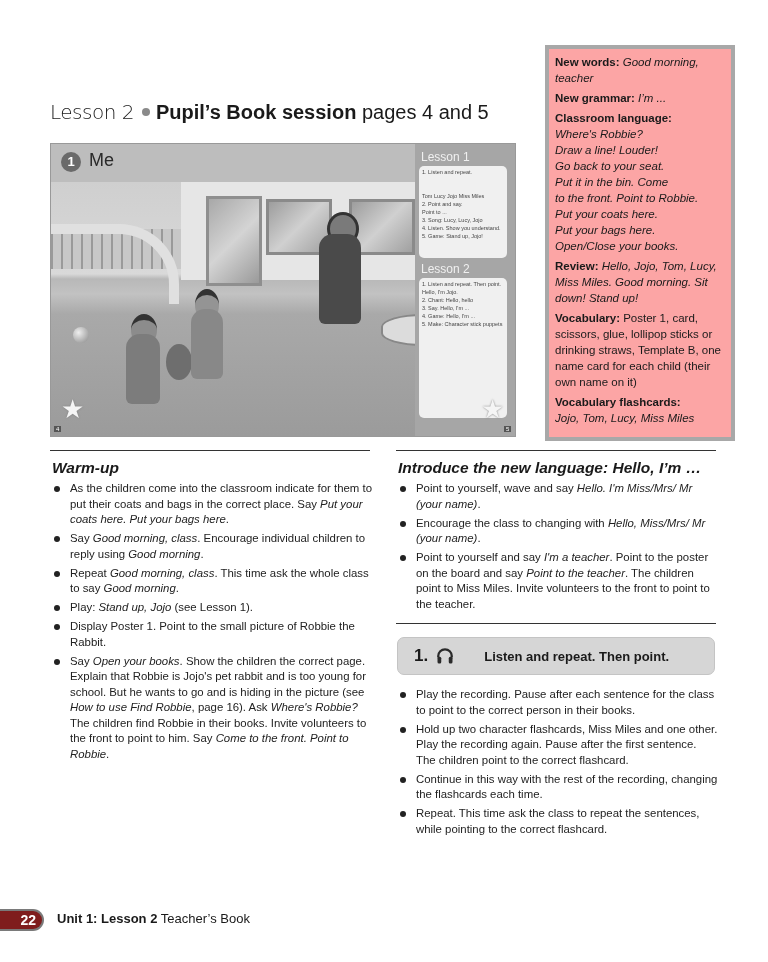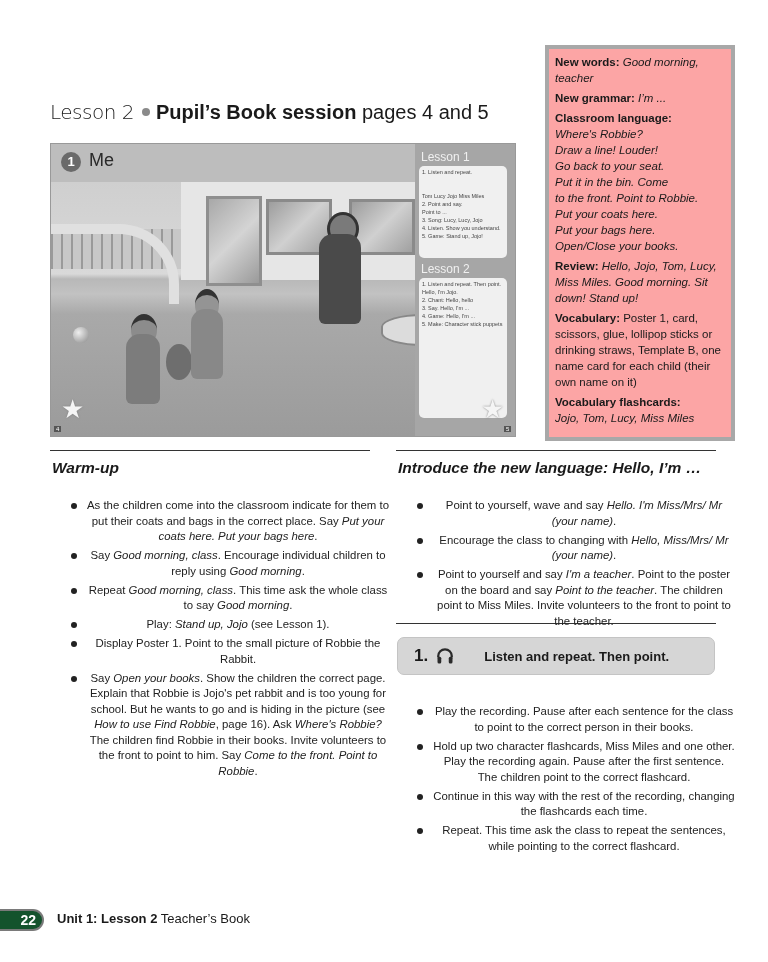--- a/index.html
+++ b/index.html
@@ -63,40 +63,40 @@
 
   
   .col-heading { font-weight: bold; font-style: italic; font-size: 15.5px; color: #1a1a1a; white-space: nowrap; }
   #warmup-heading { left: 52px; top: 459px; }
   #intro-heading { left: 398px; top: 459px; }
   .rule { height: 1px; background: #333; }
   #rule-left { left: 50px; top: 450px; width: 320px; }
   #rule-right { left: 396px; top: 450px; width: 320px; }
   #rule-right2 { left: 396px; top: 623px; width: 320px; }
 
-  ul.bullets { list-style: none; margin: 17px; padding: 0; font-size: 11.4px; line-height: 15.5px; color: #222; text-align: center; }
+  ul.bullets { list-style: none; margin: 0; padding: 0; font-size: 11.4px; line-height: 15.5px; color: #222; }
   ul.bullets li { position: relative; padding-left: 18px; margin-bottom: 3.5px; }
   ul.bullets li::before { content: ""; position: absolute; left: 2px; top: 5px; width: 6px; height: 6px; background: #222; border-radius: 50%; }
   ul.bullets i { font-style: italic; }
   #warmup-list { left: 52px; top: 481px; width: 320px; }
   #intro-list { left: 398px; top: 481px; width: 320px; }
   #activity-list { left: 398px; top: 687px; width: 320px; }
 
   
   #activity-box {
     left: 397px; top: 637px; width: 318px; height: 38px; background: #d6d6d6;
     border-radius: 7px; border: 1px solid #c4c4c4; box-sizing: border-box;
     display: flex; align-items: center; padding-left: 16px;
   }
   #activity-num { font-weight: bold; font-size: 17px; margin-right: 8px; }
   #headphones-icon { width: 18px; height: 18px; margin-right: 6px; }
   #activity-label { font-weight: bold; font-size: 13px; margin-left: 24px; }
 
   
-  #page-badge { left: 0; top: 909px; width: 44px; height: 22px; background: #14532d; border-radius: 0 12px 12px 0; border: 2px solid #7a7a7a; border-left: none; color: #fff; font-weight: bold; font-size: 14px; text-align: right; padding-right: 6px; box-sizing: border-box; line-height: 18px; }
+  #page-badge { left: 0; top: 909px; width: 44px; height: 22px; background: #7f1d1d; border-radius: 0 12px 12px 0; border: 2px solid #7a7a7a; border-left: none; color: #fff; font-weight: bold; font-size: 14px; text-align: right; padding-right: 6px; box-sizing: border-box; line-height: 18px; }
   #footer-text { left: 57px; top: 911px; font-size: 13px; white-space: nowrap; }
   #footer-text b { font-weight: bold; }
 </style>
 </head>
 <body>
 
 <div id="lesson-title" class="abs">
   <span class="lesson">Lesson 2</span><span class="dot"></span><span class="bold">Pupil’s Book session</span>
   <span>pages 4 and 5</span>
 </div>

